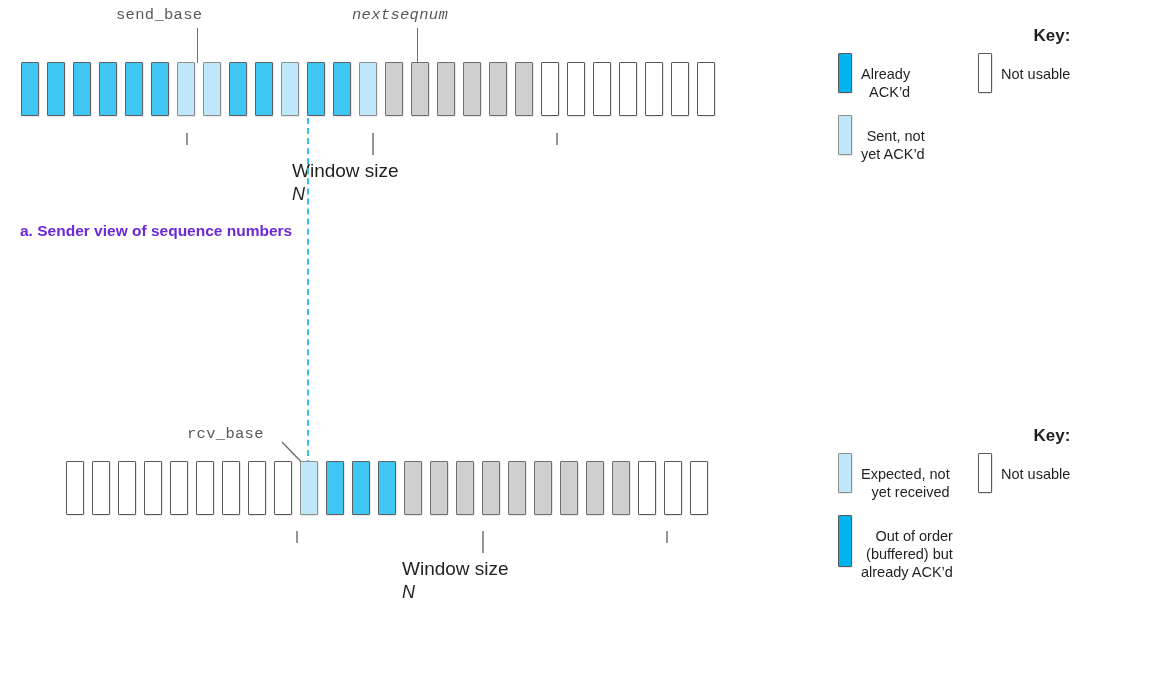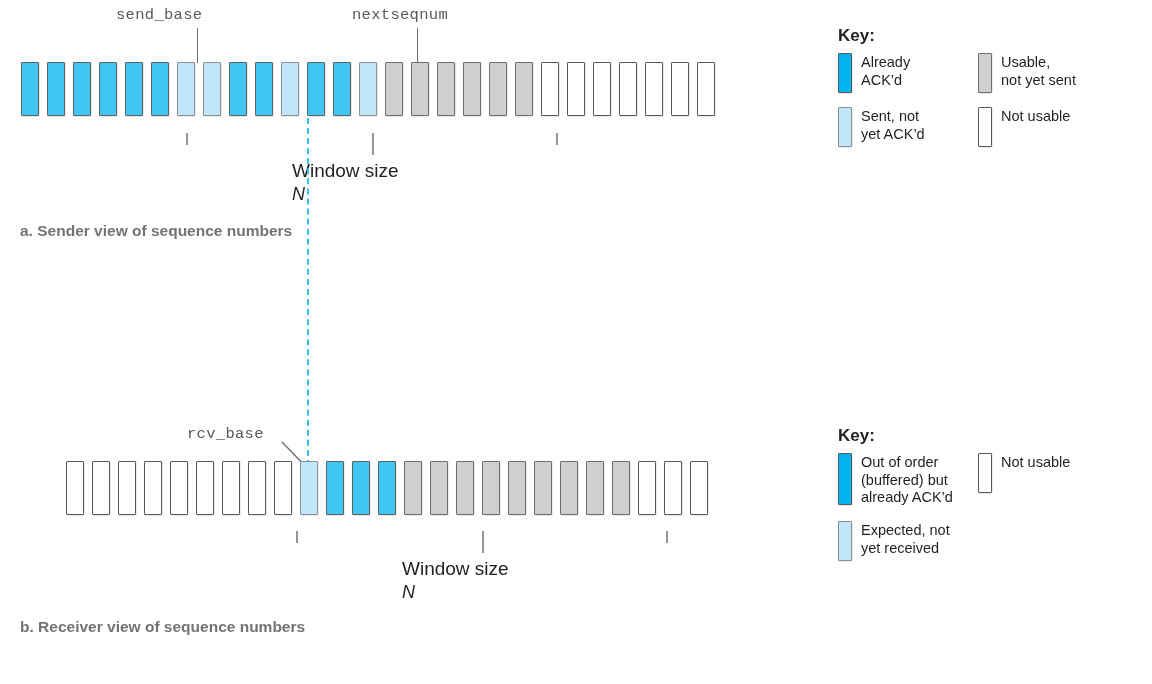--- a/index.html
+++ b/index.html
@@ -65,26 +65,26 @@
     position:absolute;
     width:0;
     border-left:2.2px dashed #36c0ee;
   }
 
   
   .caption{
     position:absolute;
     font-size:15.5px;
     font-weight:bold;
-    color:#737373;
+    color:#6d28d9;
     white-space:nowrap;
   }
 
   
-  .key{position:absolute;}
+  .key{position:absolute;text-align:right;}
   .key-title{
     font-size:17px;font-weight:bold;color:#231f20;
     margin:0 0 7px 0;
   }
   .key-grid{display:flex;}
   .key-col{display:flex;flex-direction:column;}
   .key-col.left{width:140px;}
   .key-item{display:flex;align-items:flex-start;margin-bottom:14px;}
   .key-swatch{
     width:14px;min-width:14px;height:40px;
@@ -97,32 +97,33 @@
   .key-swatch.acked     {background:#00b5ef;border-color:#58595b;}
   .key-swatch.sent      {background:#bfe7f9;border-color:#8d8e90;}
   .key-swatch.usable    {background:#cfcfcf;border-color:#6d6e71;}
   .key-swatch.notusable {background:#ffffff;border-color:#58595b;}
   .key-text{
     font-size:14.5px;
     line-height:1.22;
     color:#231f20;
     white-space:pre-line;
     padding-top:1px;
+    margin-top:12px;
   }
   .key-item.tall .key-swatch{height:52px;}
 </style>
 </head>
 <body>
 
 <div class="stage">
 
   <div class="code-label" style="left:116px;top:6px;">send_base</div>
   <div class="leader-v" style="left:197px;top:28px;height:35px;"></div>
 
-  <div class="code-label" style="left:352px;top:6px;">nextseqnum</div>
+  <div class="code-label" style="left:352px;top:6px;font-style:italic;">nextseqnum</div>
   <div class="leader-v" style="left:417px;top:28px;height:35px;"></div>
 
   <div class="seq-row" id="sender-row" style="left:21px;top:62px;">
       <div class="seq-cell acked"></div>
       <div class="seq-cell acked"></div>
       <div class="seq-cell acked"></div>
       <div class="seq-cell acked"></div>
       <div class="seq-cell acked"></div>
       <div class="seq-cell acked"></div>
       <div class="seq-cell sent"></div>
@@ -202,66 +203,60 @@
     <div class="tick-l"></div>
     <div class="tick-r"></div>
     <div class="stem" style="left:186px;top:0;height:22px;"></div>
   </div>
 
   <div class="win-label" style="left:402px;top:556px;width:172px;">
     <span>Window size</span>
     <span class="n">N</span>
   </div>
 
-  <div class="caption" style="left:20px;top:618px;">b. Receiver view of sequence numbers</div>
 
   <div class="key" style="left:838px;top:26px;">
     <div class="key-title">Key:</div>
     <div class="key-grid">
       <div class="key-col left" id="sender-key-col-left">
           <div class="key-item">
             <div class="key-swatch acked"></div>
             <div class="key-text">Already
 ACK’d</div>
           </div>
           <div class="key-item">
             <div class="key-swatch sent"></div>
             <div class="key-text">Sent, not
 yet ACK’d</div>
           </div>
         </div>
       <div class="key-col" id="sender-key-col-right">
           <div class="key-item">
-            <div class="key-swatch usable"></div>
-            <div class="key-text">Usable,
-not yet sent</div>
-          </div>
-          <div class="key-item">
             <div class="key-swatch notusable"></div>
             <div class="key-text">Not usable</div>
           </div>
         </div>
     </div>
   </div>
 
   <div class="key" style="left:838px;top:426px;">
     <div class="key-title">Key:</div>
     <div class="key-grid">
       <div class="key-col left" id="receiver-key-col-left">
+          <div class="key-item">
+            <div class="key-swatch sent"></div>
+            <div class="key-text">Expected, not
+yet received</div>
+          </div>
           <div class="key-item tall">
             <div class="key-swatch acked"></div>
             <div class="key-text">Out of order
 (buffered) but
 already ACK’d</div>
           </div>
-          <div class="key-item">
-            <div class="key-swatch sent"></div>
-            <div class="key-text">Expected, not
-yet received</div>
-          </div>
         </div>
       <div class="key-col" id="receiver-key-col-right">
           <div class="key-item">
             <div class="key-swatch notusable"></div>
             <div class="key-text">Not usable</div>
           </div>
         </div>
     </div>
   </div>
 

